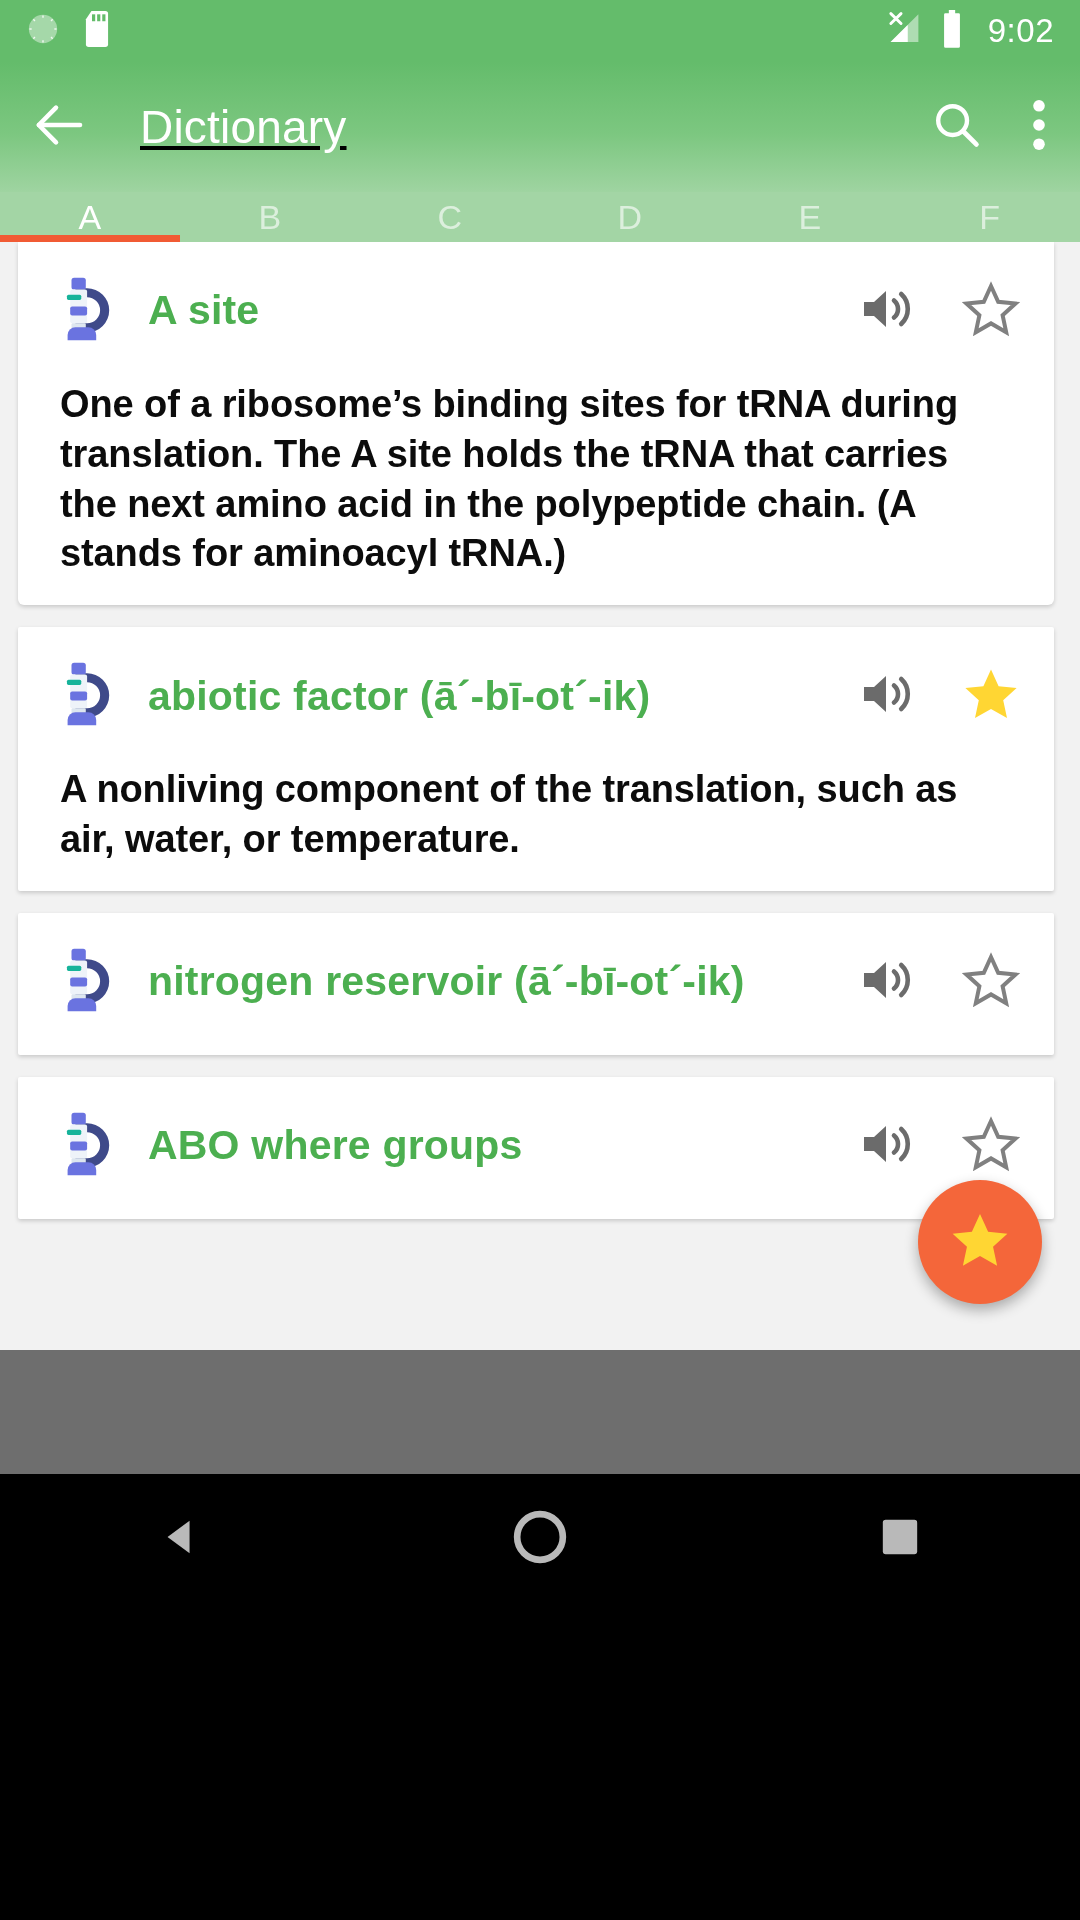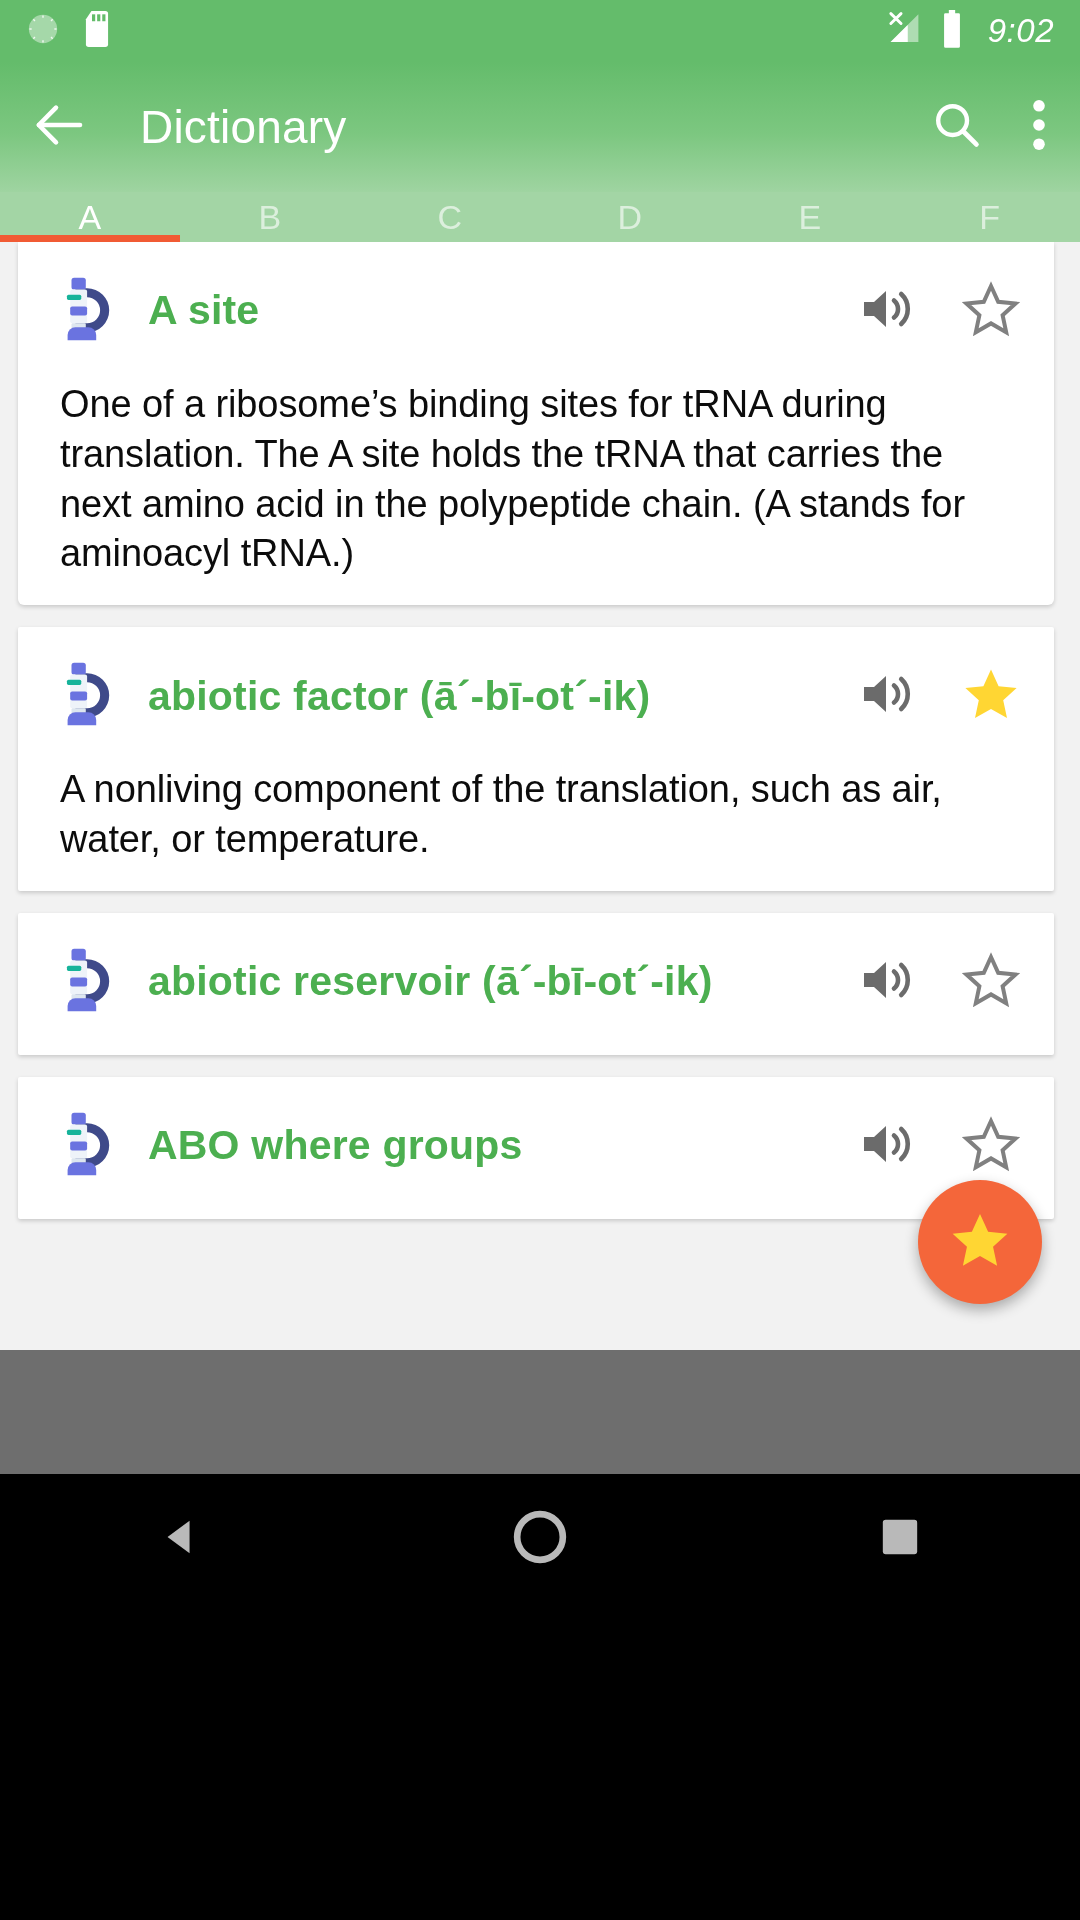--- a/index.html
+++ b/index.html
@@ -13,33 +13,33 @@
 
   
   #statusbar{
     height:62px; width:1080px;
     background:#64bc6b;
     display:flex; align-items:center;
     padding:0 26px;
     position:relative; z-index:5;
   }
   .sb-left{ display:flex; align-items:center; gap:22px; }
-  .sb-right{ margin-left:auto; display:flex; align-items:center; gap:18px;font-style:italic; }
+  .sb-right{ margin-left:auto; display:flex; align-items:center; gap:18px; }
   .sb-time{
     color:#fff; font-size:33px; font-weight:400;
     letter-spacing:.5px; margin-left:6px;
   }
 
   
   #appbar{
     width:1080px; height:130px;
     background:linear-gradient(180deg,#64bc6b 0%,#7cc780 55%,#9fd4a1 100%);
     display:flex; align-items:center;
     padding:0 34px;
-    position:relative; z-index:4;
+    position:relative; z-index:4;text-decoration:underline;
   }
   #appbar .title{
     color:#ffffff; font-size:46px; font-weight:400;
     margin-left:54px; letter-spacing:.2px;
   }
   .ab-actions{ margin-left:auto; display:flex; align-items:center; gap:50px; }
 
   
   #tabs{
     width:1080px; height:50px;
@@ -81,20 +81,21 @@
   .term{
     color:#4caf50; font-size:41px; font-weight:bold;
     letter-spacing:.2px; line-height:1.1;
     flex:1 1 auto;
   }
   .head-actions{ display:flex; align-items:center; gap:44px; margin-left:16px; }
   .definition{
     font-size:38px; line-height:1.31; color:#0c0c0c;
     padding:22px 40px 0 42px;
     letter-spacing:-.1px;
+    font-weight:bold;
   }
 
   
   #fab{
     position:absolute;
     right:38px; top:1180px;
     width:124px; height:124px; border-radius:50%;
     background:#f4663a;
     box-shadow:0 6px 14px rgba(0,0,0,.30);
     display:flex; align-items:center; justify-content:center;
@@ -274,21 +275,21 @@
         <svg width="78" height="78" viewBox="0 0 60 60">
           <path d="M27 14a17 17 0 0 1 0 34h-9v-7h9a10 10 0 0 0 0-20h-9v-7z" fill="#3f4a8a"></path>
           <rect x="15" y="6" width="11" height="9" rx="2" fill="#6a73e0"></rect>
           <rect x="14" y="15" width="13" height="26" rx="1.5" fill="#eef3f9"></rect>
           <rect x="11.5" y="19" width="11" height="4" rx="1.2" fill="#16b39a"></rect>
           <rect x="14" y="28" width="13" height="7" rx="1.5" fill="#6a73e0"></rect>
           <rect x="15" y="41" width="11" height="4" rx="1" fill="#dde6ef"></rect>
           <path d="M12 50a6 6 0 0 1 6-6h10a6 6 0 0 1 6 6v4H12z" fill="#6a73e0"></path>
         </svg>
       </span>
-      <span class="term">abiotic reservoir (ā´-bī-ot´-ik)</span>
+      <span class="term">nitrogen reservoir (ā´-bī-ot´-ik)</span>
       <span class="head-actions">
         <span>
           <svg width="58" height="50" viewBox="0 0 29 25">
             <path d="M2 9h5l6-5.5v18L7 16H2z" fill="#6b6b6b"></path>
             <path d="M17 8.2a5.6 5.6 0 0 1 0 8.6" stroke="#6b6b6b" stroke-width="2.3" fill="none" stroke-linecap="round"></path>
             <path d="M20.6 5a10.2 10.2 0 0 1 0 15" stroke="#6b6b6b" stroke-width="2.3" fill="none" stroke-linecap="round"></path>
           </svg>
         </span>
         <span>
           <svg width="58" height="56" viewBox="0 0 29 28">

